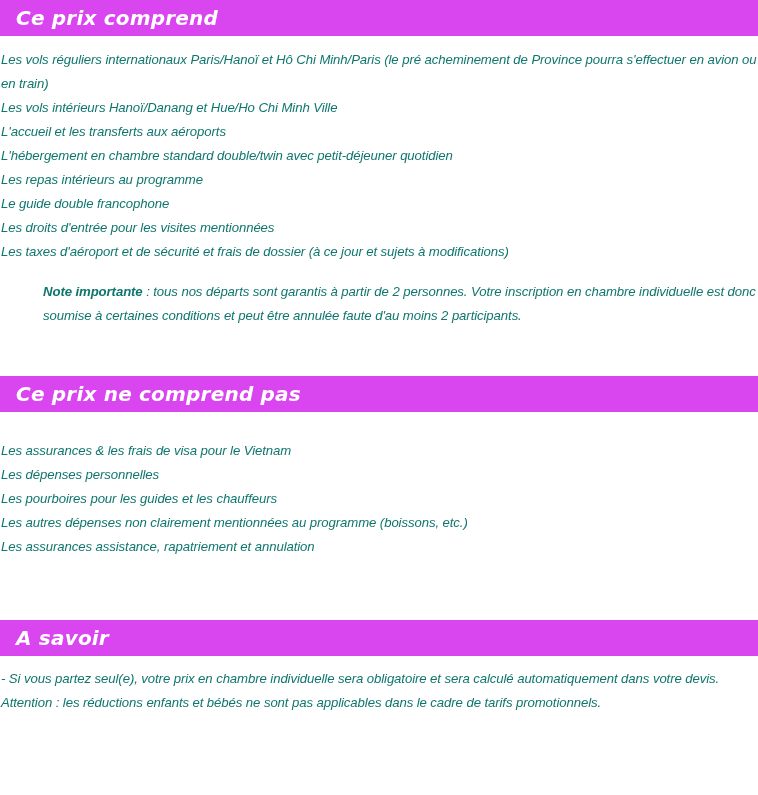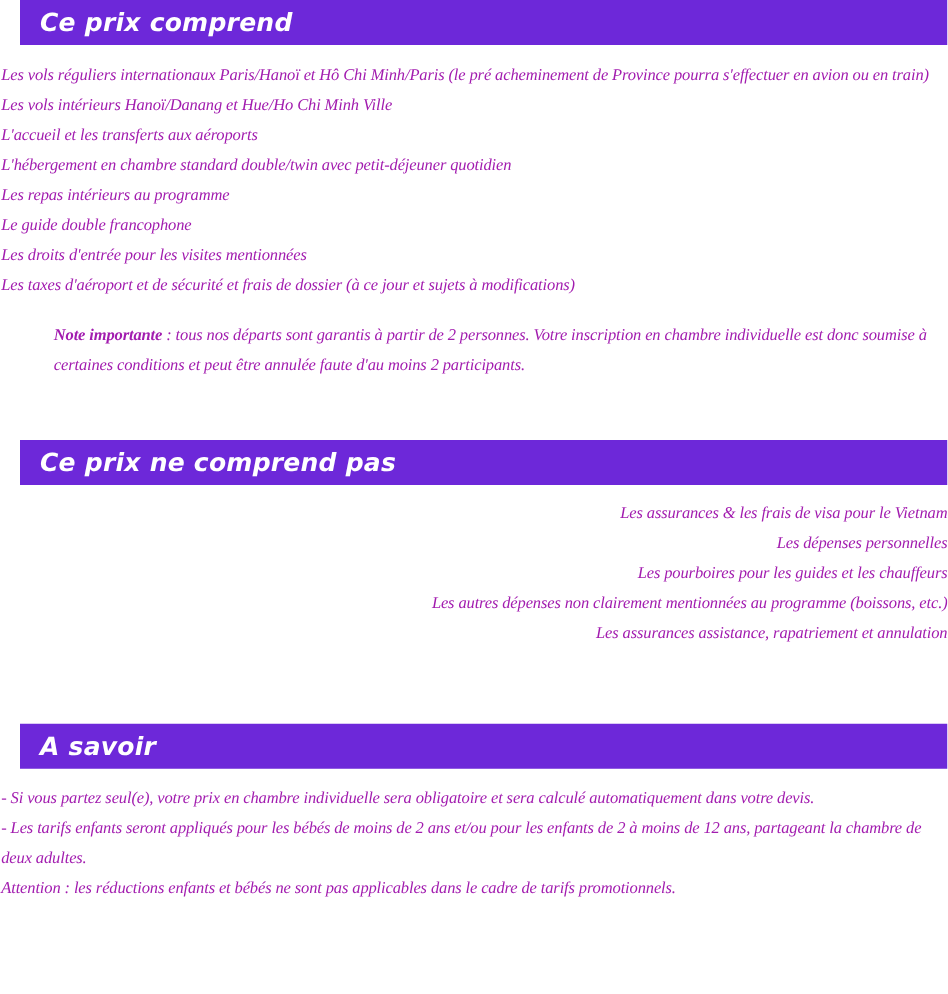--- a/index.html
+++ b/index.html
@@ -16,62 +16,61 @@
   }
   .page {
     width: 758px;
     height: 795px;
     position: relative;
     background: #ffffff;
   }
 
   
   .section-header {
-    background: #6d28d9;
+    background: #d946ef;
     height: 36px;
     display: flex;
     align-items: center;
     padding: 0 0 0 16px;
     box-sizing: border-box;
-    margin-left: 16px;
   }
   .section-header-title {
     color: #ffffff;
     font-family: "DejaVu Sans", sans-serif;
     font-style: italic;
     font-weight: bold;
     font-size: 20px;
     line-height: 1;
     letter-spacing: 0.2px;
     white-space: nowrap;
   }
 
   
   .section-body {
     padding: 0 0 0 1px;
     box-sizing: border-box;
   }
   .body-line {
-    color: #a21caf;
-    font-family: Liberation Serif, serif;
+    color: #0f766e;
+    font-family: Liberation Sans, sans-serif;
     font-style: italic;
     font-size: 13.2px;
     line-height: 24px;
     letter-spacing: -0.1px;
     white-space: normal;
   }
   .body-line b {
     font-weight: bold;
     font-style: italic;
   }
 
   
   .sec1-body { padding-top: 12px; }
   .sec1-note { padding-top: 16px; margin-left: 42px; }
-  .sec2-body { padding-top: 10px; text-align: right; }
+  .sec2-body { padding-top: 27px; }
   .sec3-body { padding-top: 11px; }
 
   .gap-after-sec1 { height: 48px; }
   .gap-after-sec2 { height: 61px; }
 </style>
 </head>
 <body>
 
 <div class="page">
 
@@ -104,17 +103,16 @@
     <div class="body-line">Les assurances assistance, rapatriement et annulation</div>
   </div>
 
   <div class="gap-after-sec2"></div>
 
   <div class="section-header">
     <span class="section-header-title">A savoir</span>
   </div>
   <div class="section-body sec3-body">
     <div class="body-line">- Si vous partez seul(e), votre prix en chambre individuelle sera obligatoire et sera calculé automatiquement dans votre devis.</div>
-    <div class="body-line">- Les tarifs enfants seront appliqués pour les bébés de moins de 2 ans et/ou pour les enfants de 2 à moins de 12 ans, partageant la chambre de deux adultes.</div>
     <div class="body-line">Attention : les réductions enfants et bébés ne sont pas applicables dans le cadre de tarifs promotionnels.</div>
   </div>
 
 </div>
 
 </body></html>

